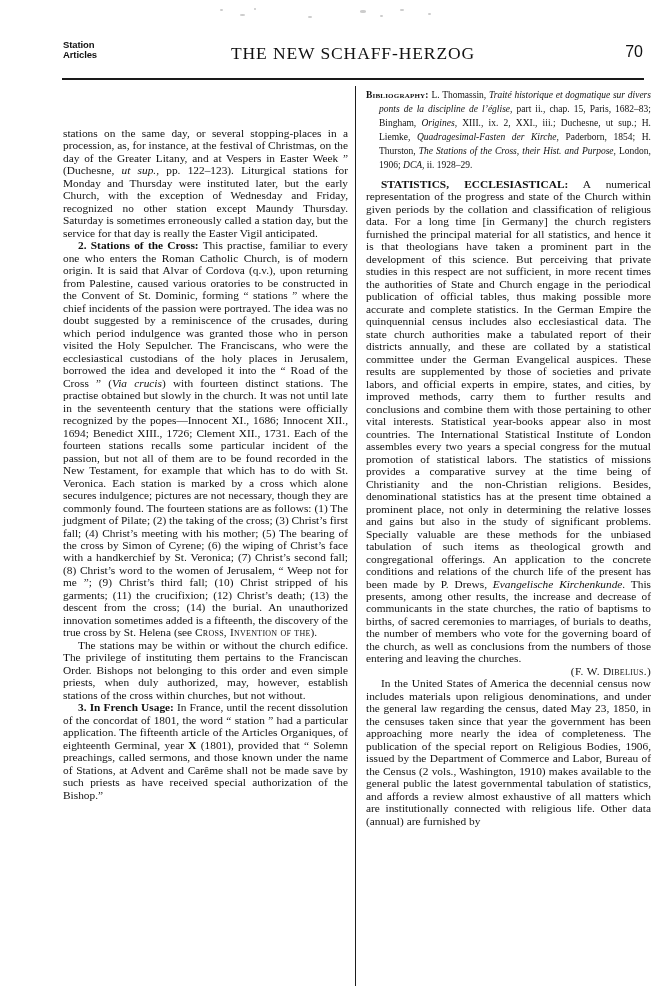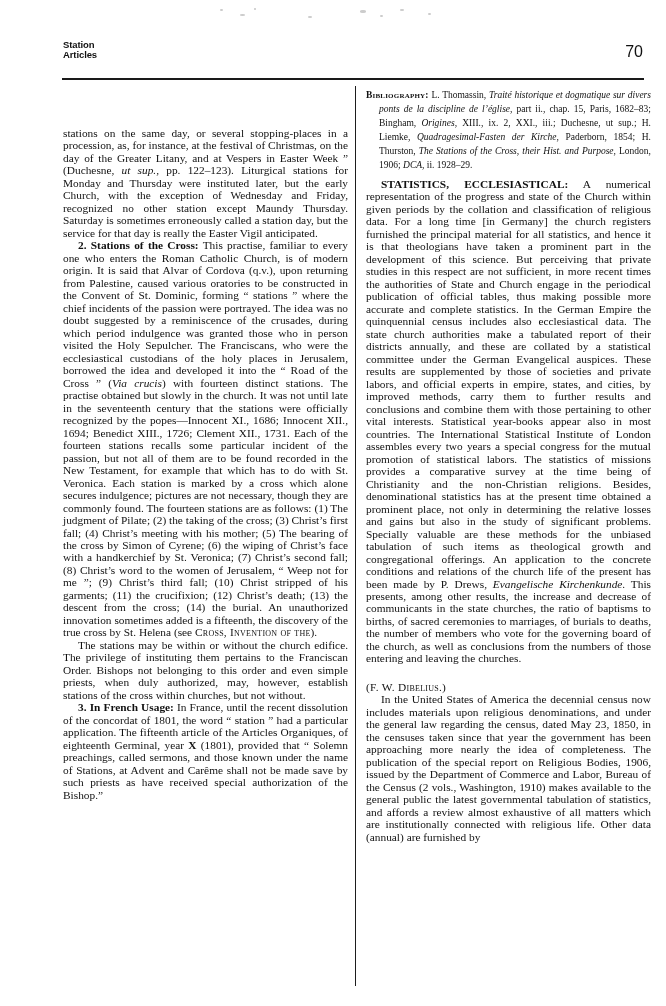--- a/index.html
+++ b/index.html
@@ -124,21 +124,22 @@
     font-variant: small-caps;
     letter-spacing: 0.25px;
   }
   .sc-bold {
     font-variant: small-caps;
     font-weight: bold;
     letter-spacing: 0.2px;
   }
 
   .byline {
-    margin-top: 16px;
+    text-align: right;
+    margin-top: 0;
     letter-spacing: .3px;
   }
 
   
   .biblio {
     font-size: 9.5px;
     line-height: 14px;
     text-align: justify;
     padding-left: 13px;
     text-indent: -13px;
@@ -164,20 +165,21 @@
     <div class="speck" style="left:372px;top:9px;width:3px;height:2px;"></div>
     <div class="speck" style="left:392px;top:3px;width:4px;height:2px;"></div>
     <div class="speck" style="left:420px;top:7px;width:3px;height:2px;"></div>
   </div>
 
   <div class="runhead">
     <div class="runhead-left">
       <div>Station</div>
       <div>Articles</div>
     </div>
+    <div class="runhead-center">THE NEW SCHAFF-HERZOG</div>
     <div class="runhead-right">70</div>
   </div>
 
   <div class="rule"></div>
   <div class="vrule"></div>
 
   <div class="col col-left">
 
     <p class="flush"><span>stations on the same day, or several stopping-places in a procession, as, for instance, at the festival of Christmas, on the day of the Greater Litany, and at Vespers in Easter Week ” (Duchesne, </span><span class="ital">ut sup.</span><span>, pp. 122–123).  Liturgical stations for Monday and Thursday were instituted later, but the early Church, with the exception of Wednesday and Friday, recognized no other station except Maundy Thursday. Saturday is sometimes erroneously called a station day, but the service for that day is really the Easter Vigil anticipated.</span></p>
 

